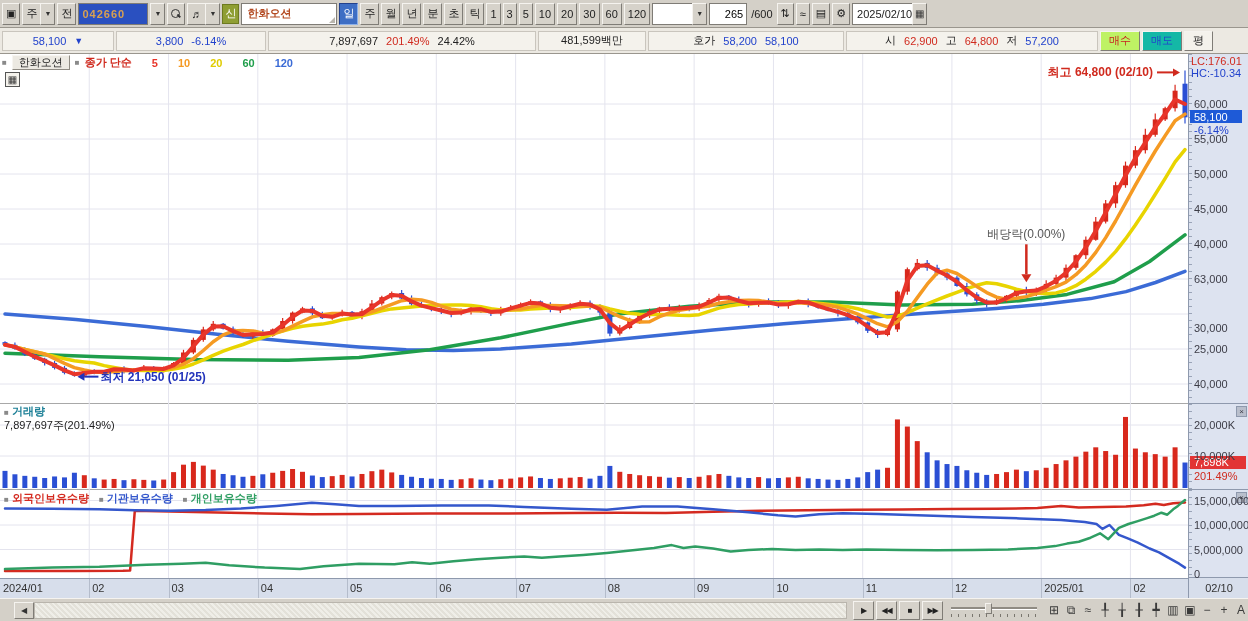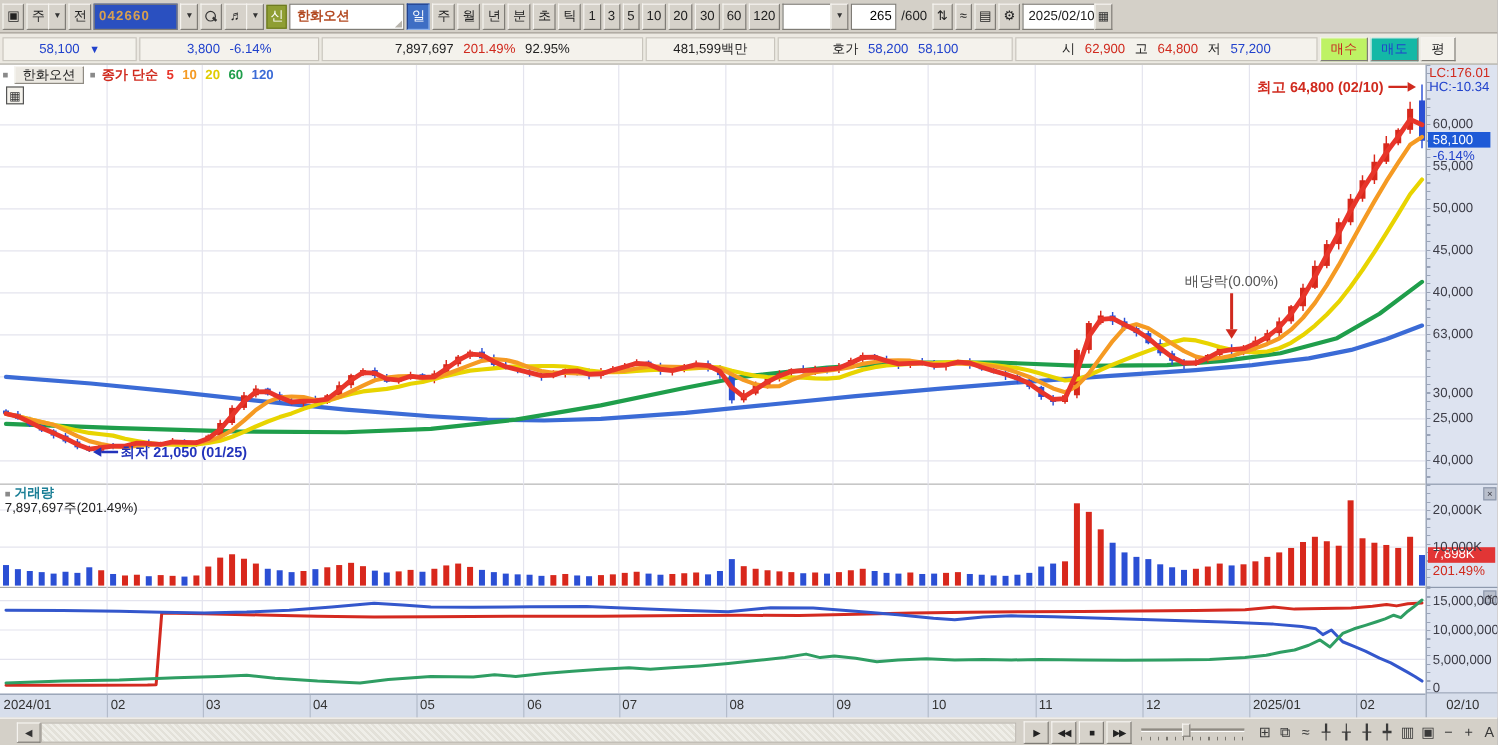--- a/index.html
+++ b/index.html
@@ -35,21 +35,21 @@
 .chart-region { position:absolute; top:54px; left:0; width:1248px; height:544px; background:#fff; }
 .panes { position:absolute; left:0; top:0; width:1188px; height:544px; }
 .pane { position:absolute; left:0; width:1188px; background:#fff; }
 .main-pane { top:0; height:350px; border-bottom:1px solid #a8a8a8; }
 .volume-pane { top:350px; height:86px; border-bottom:1px solid #a8a8a8; }
 .holdings-pane { top:436px; height:88px; }
 .pane svg { position:absolute; left:0; top:0; }
 .pane-header { position:absolute; left:2px; top:1px; height:15px; display:flex; align-items:center; gap:5px; z-index:3; }
 .mini-sq { color:#8a8a8a; font-size:8px; }
 .tab { background:#ece9e2; border:1px solid; border-color:#f7f5f1 #8f8b83 #8f8b83 #f7f5f1; height:15px; display:flex; align-items:center; padding:0 6px; color:#222; }
-.legend { display:flex; gap:7px; align-items:center; font-weight:bold; }
+.legend { display:flex; gap:20px; align-items:center; font-weight:bold; }
 .grid-btn { position:absolute; left:5px; top:18px; width:15px; height:15px; border:1px solid #555; background:#f4f2ec; display:flex; align-items:center; justify-content:center; font-size:10px; color:#333; z-index:3; }
 .vol-legend { position:absolute; left:4px; top:1px; z-index:3; line-height:13px; }
 .vol-legend .t { color:#1b7f96; font-weight:bold; }
 .vol-legend .v { color:#222; }
 .hold-legend { position:absolute; left:4px; top:1px; z-index:3; display:flex; gap:10px; font-weight:bold; }
 .date-axis { position:absolute; left:0; top:524px; width:1188px; height:20px; background:#d7deeb; border-top:1px solid #8e99ad; color:#333; }
 .date-axis .dlabel { position:absolute; top:3px; white-space:nowrap; }
 .date-axis .dsep { position:absolute; top:0; width:1px; height:20px; background:#b4bccb; }
 
 
@@ -155,21 +155,21 @@
       <span class="blue">58,100</span>
       <span class="blue" style="font-size:9px">▼</span>
     </div>
     <div class="cell" style="width:150px">
       <span class="blue">3,800</span>
       <span class="blue">-6.14%</span>
     </div>
     <div class="cell" style="width:268px">
       <span class="blk">7,897,697</span>
       <span class="red">201.49%</span>
-      <span class="blk">92.95%</span>
+      <span class="blk">24.42%</span>
     </div>
     <div class="cell" style="width:108px">
       <span class="blk">481,599백만</span>
     </div>
     <div class="cell" style="width:196px">
       <span class="blk">호가</span>
       <span class="blue">58,200</span>
       <span class="blue">58,100</span>
     </div>
     <div class="cell" style="width:252px">
@@ -639,20 +639,25 @@
             <line x1="951.9327731092437" y1="0" x2="951.9327731092437" y2="88" stroke="#e4e4ee"></line>
             <line x1="1041.1764705882354" y1="0" x2="1041.1764705882354" y2="88" stroke="#e4e4ee"></line>
             <line x1="1130.420168067227" y1="0" x2="1130.420168067227" y2="88" stroke="#e4e4ee"></line>
             <line x1="0" y1="59.5" x2="1188" y2="59.5" stroke="#e4e4ee"></line>
             <line x1="0" y1="35" x2="1188" y2="35" stroke="#e4e4ee"></line>
             <line x1="0" y1="10.5" x2="1188" y2="10.5" stroke="#e4e4ee"></line>
             <polyline points="5.0,81.1 75.8,81.0 123.0,80.8 130.1,80.6 134.8,20.8 170.2,21.5 217.4,22.5 264.6,23.5 311.8,24.2 359.0,24.0 429.8,23.5 500.6,23.5 571.4,23.0 618.6,22.7 665.8,23.0 713.0,21.8 760.2,20.8 807.4,20.3 854.6,19.8 901.8,19.6 949.0,19.1 996.2,18.8 1037.5,18.1 1061.1,15.9 1078.8,17.6 1102.4,17.1 1126.0,16.6 1143.7,15.2 1155.5,13.7 1163.8,14.9 1173.2,13.2 1185.0,12.5" fill="none" stroke="#d42a20" stroke-width="2.5" stroke-linejoin="round" stroke-linecap="round"></polyline>
             <polyline points="5.0,18.6 52.2,18.8 99.4,19.3 134.8,20.3 170.2,20.8 205.6,20.1 241.0,18.6 276.4,15.9 311.8,12.7 335.4,14.2 359.0,15.9 394.4,16.1 441.6,15.6 488.8,15.4 524.2,16.9 571.4,18.8 606.8,19.8 642.2,16.4 677.6,16.6 713.0,19.3 748.4,22.3 777.9,25.2 795.6,26.4 819.2,24.2 842.8,23.2 878.2,24.0 925.4,25.4 972.6,26.9 1019.8,28.4 1061.1,30.1 1084.7,32.1 1096.5,34.0 1102.4,38.9 1109.5,35.0 1118.9,44.8 1128.4,48.7 1137.8,52.6 1149.6,58.5 1159.0,62.4 1166.1,66.4 1173.2,70.3 1179.1,73.7 1185.0,77.6" fill="none" stroke="#3457cc" stroke-width="2.5" stroke-linejoin="round" stroke-linecap="round"></polyline>
             <polyline points="5.0,79.1 52.2,77.6 99.4,76.7 146.6,74.7 182.0,73.7 205.6,72.7 229.2,75.2 264.6,77.6 300.0,79.1 323.6,76.2 359.0,73.7 394.4,74.2 412.1,72.2 429.8,73.7 453.4,71.3 477.0,69.3 500.6,67.8 524.2,66.4 541.9,67.8 559.6,66.4 583.2,64.9 606.8,62.9 630.4,60.5 654.0,58.0 671.7,55.1 683.5,58.0 695.3,56.6 713.0,58.5 730.7,61.5 748.4,60.0 772.0,59.0 795.6,60.0 819.2,59.5 842.8,60.0 866.4,59.5 901.8,60.0 937.2,60.2 972.6,60.0 1008.0,59.5 1037.5,58.0 1055.2,56.1 1067.0,53.6 1078.8,51.7 1090.6,47.7 1100.0,43.3 1108.3,49.2 1118.9,37.9 1128.4,34.0 1137.8,31.1 1147.2,28.1 1154.3,25.7 1161.4,22.7 1167.3,24.7 1173.2,19.3 1177.9,15.9 1185.0,10.0" fill="none" stroke="#2f9e63" stroke-width="2.5" stroke-linejoin="round" stroke-linecap="round"></polyline>
           </svg>
+        <div class="hold-legend">
+          <span><span class="mini-sq">■</span> <span style="color:#d42a20">외국인보유수량</span></span>
+          <span><span class="mini-sq">■</span> <span style="color:#3457cc">기관보유수량</span></span>
+          <span><span class="mini-sq">■</span> <span style="color:#2f9e63">개인보유수량</span></span>
+        </div>
       </div>
       <div class="date-axis" id="date-axis">
           <span class="dlabel" style="left: 3px;">2024/01</span>
           <div class="dsep" style="left: 89.2437px;"></div>
           <span class="dlabel" style="left: 92.2437px;">02</span>
           <div class="dsep" style="left: 168.571px;"></div>
           <span class="dlabel" style="left: 171.571px;">03</span>
           <div class="dsep" style="left: 257.815px;"></div>
           <span class="dlabel" style="left: 260.815px;">04</span>
           <div class="dsep" style="left: 347.059px;"></div>

